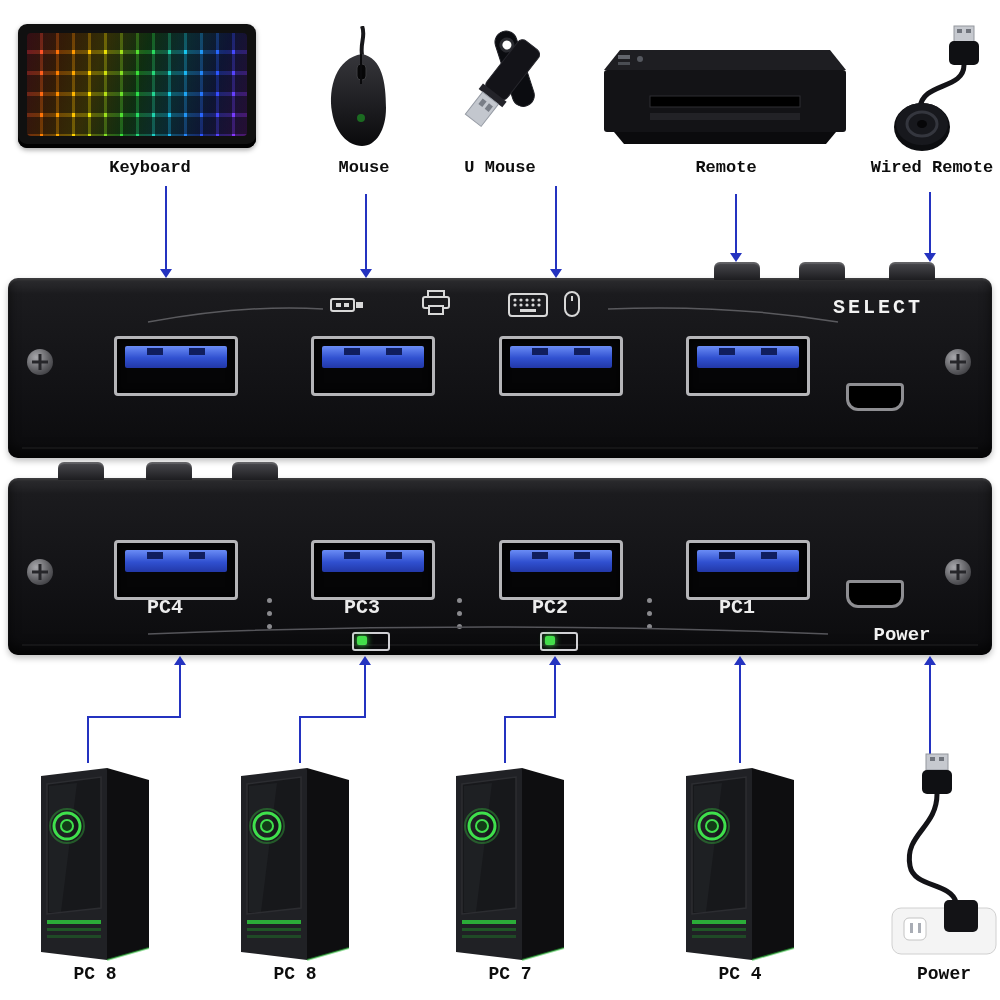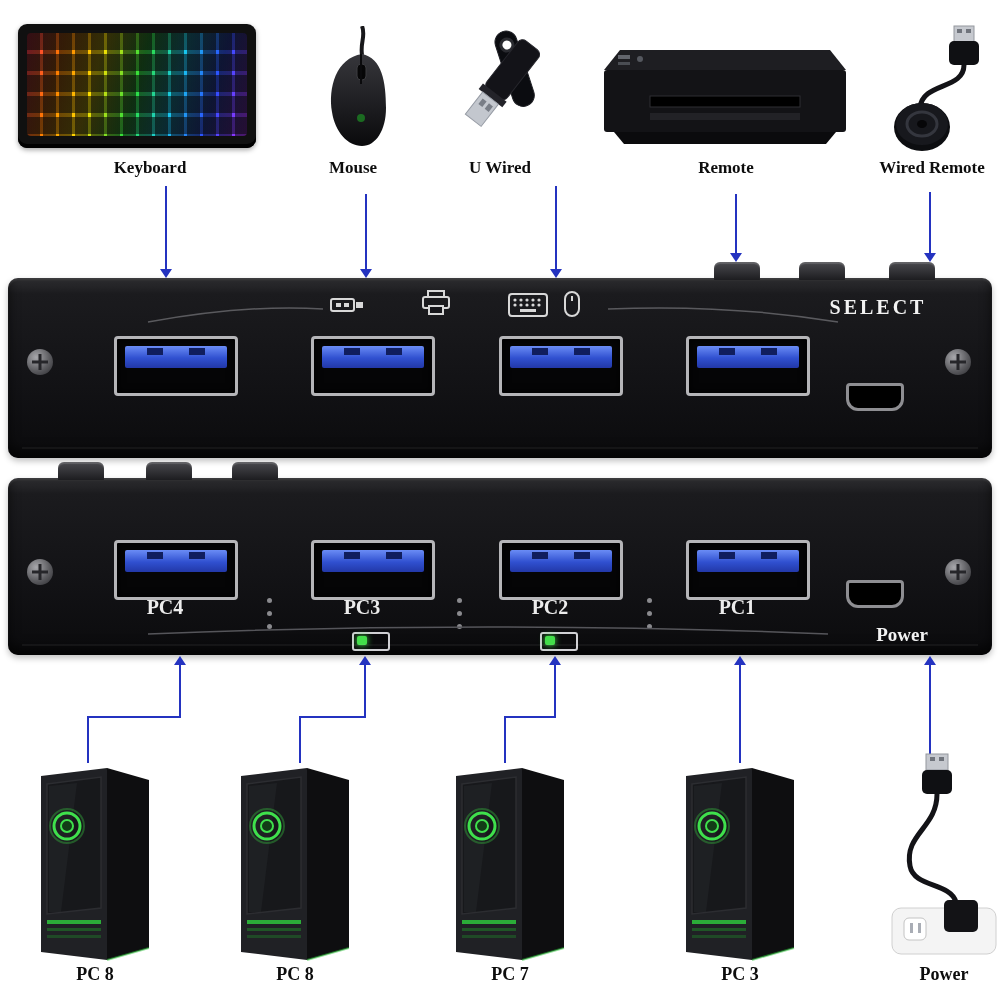--- a/index.html
+++ b/index.html
@@ -1,17 +1,17 @@
 <!DOCTYPE html>
 <html><head>
 <meta charset="utf-8">
 <style>
   html,body{margin:0;padding:0;background:#fff}
   #canvas{position:relative;width:1000px;height:1000px;background:#fff;
-          font-family:Liberation Serif, serif;overflow:hidden}
+          font-family:Liberation Mono, monospace;overflow:hidden}
   .abs{position:absolute}
 
   
   .dev-label{position:absolute;font-weight:bold;font-size:17px;color:#0d0d0d;text-align:center}
   .pc-label{position:absolute;font-weight:bold;font-size:18px;color:#0d0d0d;text-align:center}
   .port-label{position:absolute;font-weight:bold;font-size:20px;color:#ececec;text-align:center;width:100px}
   .select-label{position:absolute;font-weight:bold;font-size:20px;color:#f2f2f2;letter-spacing:3px;width:140px;text-align:center}
   .power-label{position:absolute;font-weight:bold;font-size:19px;color:#f2f2f2;text-align:center;width:120px}
 
   
@@ -87,36 +87,36 @@
   </div>
   <div class="dev-label" style="left:90px;top:158px;width:120px">Keyboard</div>
 
   <svg class="abs" style="left:316px;top:26px" width="84" height="126" viewBox="0 0 84 126">
     <path d="M46 29 C 44 16 50 10 46 0" stroke="#17171a" stroke-width="4" fill="none"></path>
     <path d="M46 28 C 20 32 12 62 16 86 C 19 106 32 120 46 120 C 60 120 70 104 70 82 C 70 56 66 32 46 28 Z" fill="url(#mouseGrad)"></path>
     <rect x="41" y="38" width="9" height="16" rx="4" fill="#060607" stroke="#3c3c40"></rect>
     <path d="M45 28 L45 58" stroke="#0a0a0c" stroke-width="2"></path>
     <circle cx="45" cy="92" r="4" fill="#1c7a22" opacity=".85"></circle>
   </svg>
-  <div class="dev-label" style="left:303px;top:158px;width:100px">Mouse</div>
+  <div class="dev-label" style="left:314px;top:158px;width:100px">Mouse</div>
 
   <svg class="abs" style="left:436px;top:30px" width="132" height="124" viewBox="0 0 132 124">
     <g transform="rotate(-18 78 40)">
       <rect x="68" y="0" width="22" height="78" rx="11" fill="#0b0c10" stroke="#1e1f24"></rect>
       <circle cx="79" cy="14" r="6" fill="#ffffff" stroke="#2a2b30" stroke-width="3"></circle>
     </g>
     <g transform="rotate(38 58 62)">
       <rect x="46" y="2" width="26" height="62" rx="6" fill="#131318" stroke="#26262c"></rect>
       <rect x="44" y="62" width="30" height="7" fill="#232329"></rect>
       <rect x="49" y="69" width="20" height="28" fill="#c3c7ce" stroke="#969ba4"></rect>
       <rect x="53" y="74" width="5" height="7" fill="#787d86"></rect>
       <rect x="61" y="74" width="5" height="7" fill="#787d86"></rect>
     </g>
   </svg>
-  <div class="dev-label" style="left:450px;top:158px;width:100px">U Wired</div>
+  <div class="dev-label" style="left:450px;top:158px;width:100px">U Mouse</div>
 
   <svg class="abs" style="left:594px;top:36px" width="262" height="114" viewBox="0 0 262 114">
     <polygon points="26,14 236,14 252,34 10,34" fill="#1e1e22"></polygon>
     <rect x="10" y="34" width="242" height="62" rx="3" fill="#131316"></rect>
     <polygon points="20,96 242,96 232,108 30,108" fill="#0b0b0d"></polygon>
     <rect x="24" y="19" width="12" height="4" fill="#63666d"></rect>
     <rect x="24" y="26" width="12" height="3" fill="#4a4d53"></rect>
     <circle cx="46" cy="23" r="3" fill="#55585f"></circle>
     <rect x="56" y="60" width="150" height="11" fill="#000" stroke="#2e2e33"></rect>
     <rect x="56" y="77" width="150" height="7" fill="#222226"></rect>
@@ -320,21 +320,21 @@
   <svg class="abs" style="left:450px;top:762px" width="120" height="200" viewBox="0 0 120 200">
       <use href="#pcTower"></use>
     </svg>
   <svg class="abs" style="left:680px;top:762px" width="120" height="200" viewBox="0 0 120 200">
       <use href="#pcTower"></use>
     </svg>
 
   <div class="pc-label" style="left:45px;top:964px;width:100px">PC 8</div>
   <div class="pc-label" style="left:245px;top:964px;width:100px">PC 8</div>
   <div class="pc-label" style="left:460px;top:964px;width:100px">PC 7</div>
-  <div class="pc-label" style="left:690px;top:964px;width:100px">PC 3</div>
+  <div class="pc-label" style="left:690px;top:964px;width:100px">PC 4</div>
 
   <svg class="abs" style="left:886px;top:750px" width="114" height="212" viewBox="0 0 114 212">
     <rect x="40" y="4" width="22" height="16" fill="#c6c9cf" stroke="#94979e"></rect>
     <rect x="44" y="7" width="5" height="4" fill="#70747c"></rect>
     <rect x="53" y="7" width="5" height="4" fill="#70747c"></rect>
     <rect x="36" y="20" width="30" height="24" rx="5" fill="#0f1013"></rect>
     <path d="M51 44 C 51 78 18 84 24 116 C 28 138 64 132 70 152" stroke="#131317" stroke-width="5" fill="none"></path>
     <rect x="6" y="158" width="104" height="46" rx="9" fill="#f4f4f4" stroke="#d0d0d0"></rect>
     <rect x="18" y="168" width="22" height="22" rx="5" fill="#ffffff" stroke="#c4c4c4"></rect>
     <rect x="24" y="173" width="3" height="10" fill="#a9adb5"></rect>

